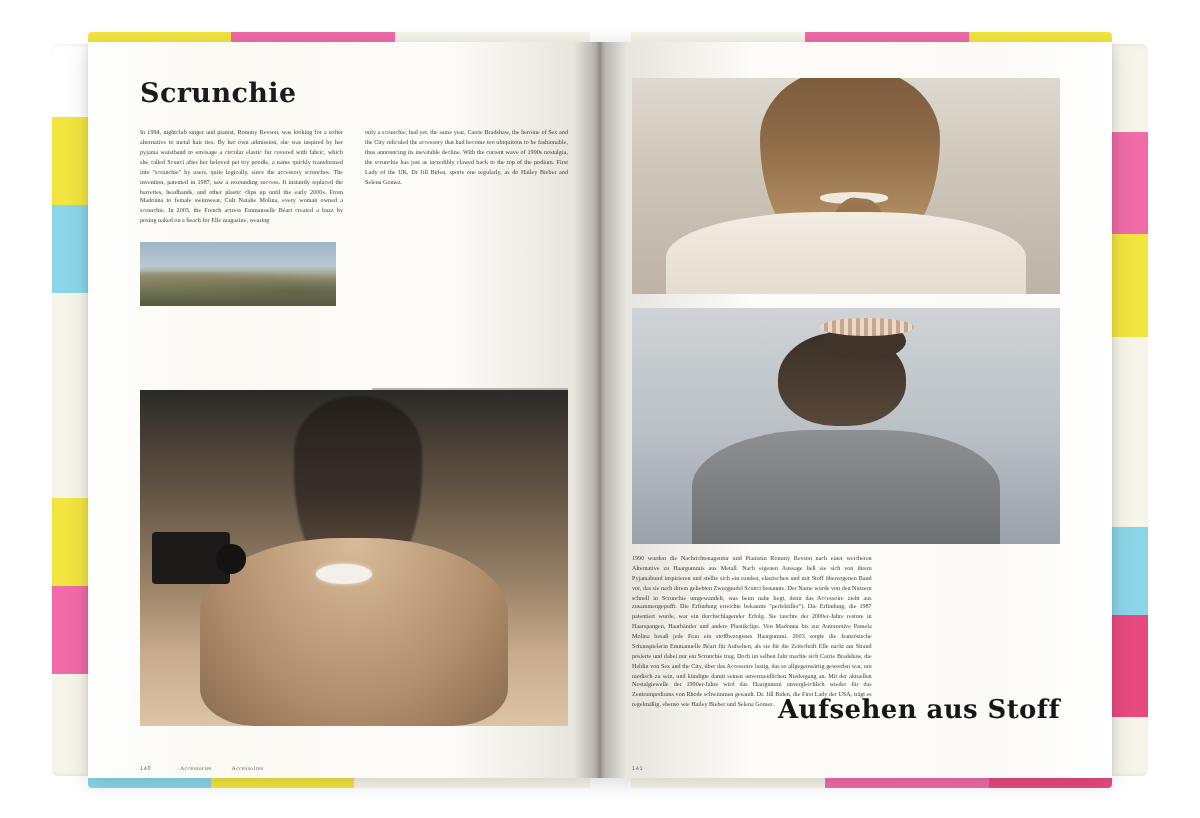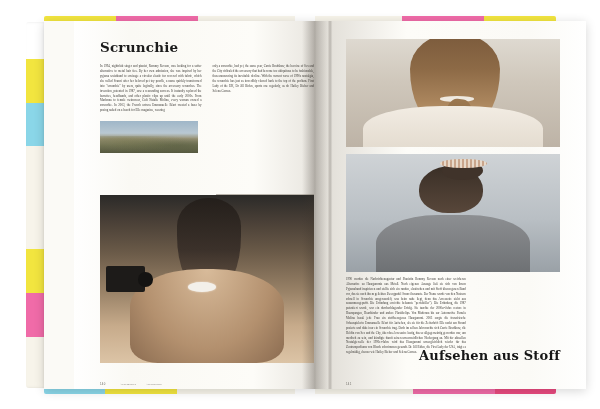--- a/index.html
+++ b/index.html
@@ -89,21 +89,20 @@
   
   .spread {
     position: absolute;
     left: 18px;
     top: 5px;
     width: 512px;
     height: 368px;
     display: flex;
     background: #fbfaf6;
     box-shadow: 0 2px 10px rgba(0,0,0,0.16);
-    padding-left: 30px;
   }
   .page {
     position: relative;
     width: 50%;
     height: 100%;
     background: #fdfcf8;
     overflow: hidden;
   }
   .page-left {
     background:

